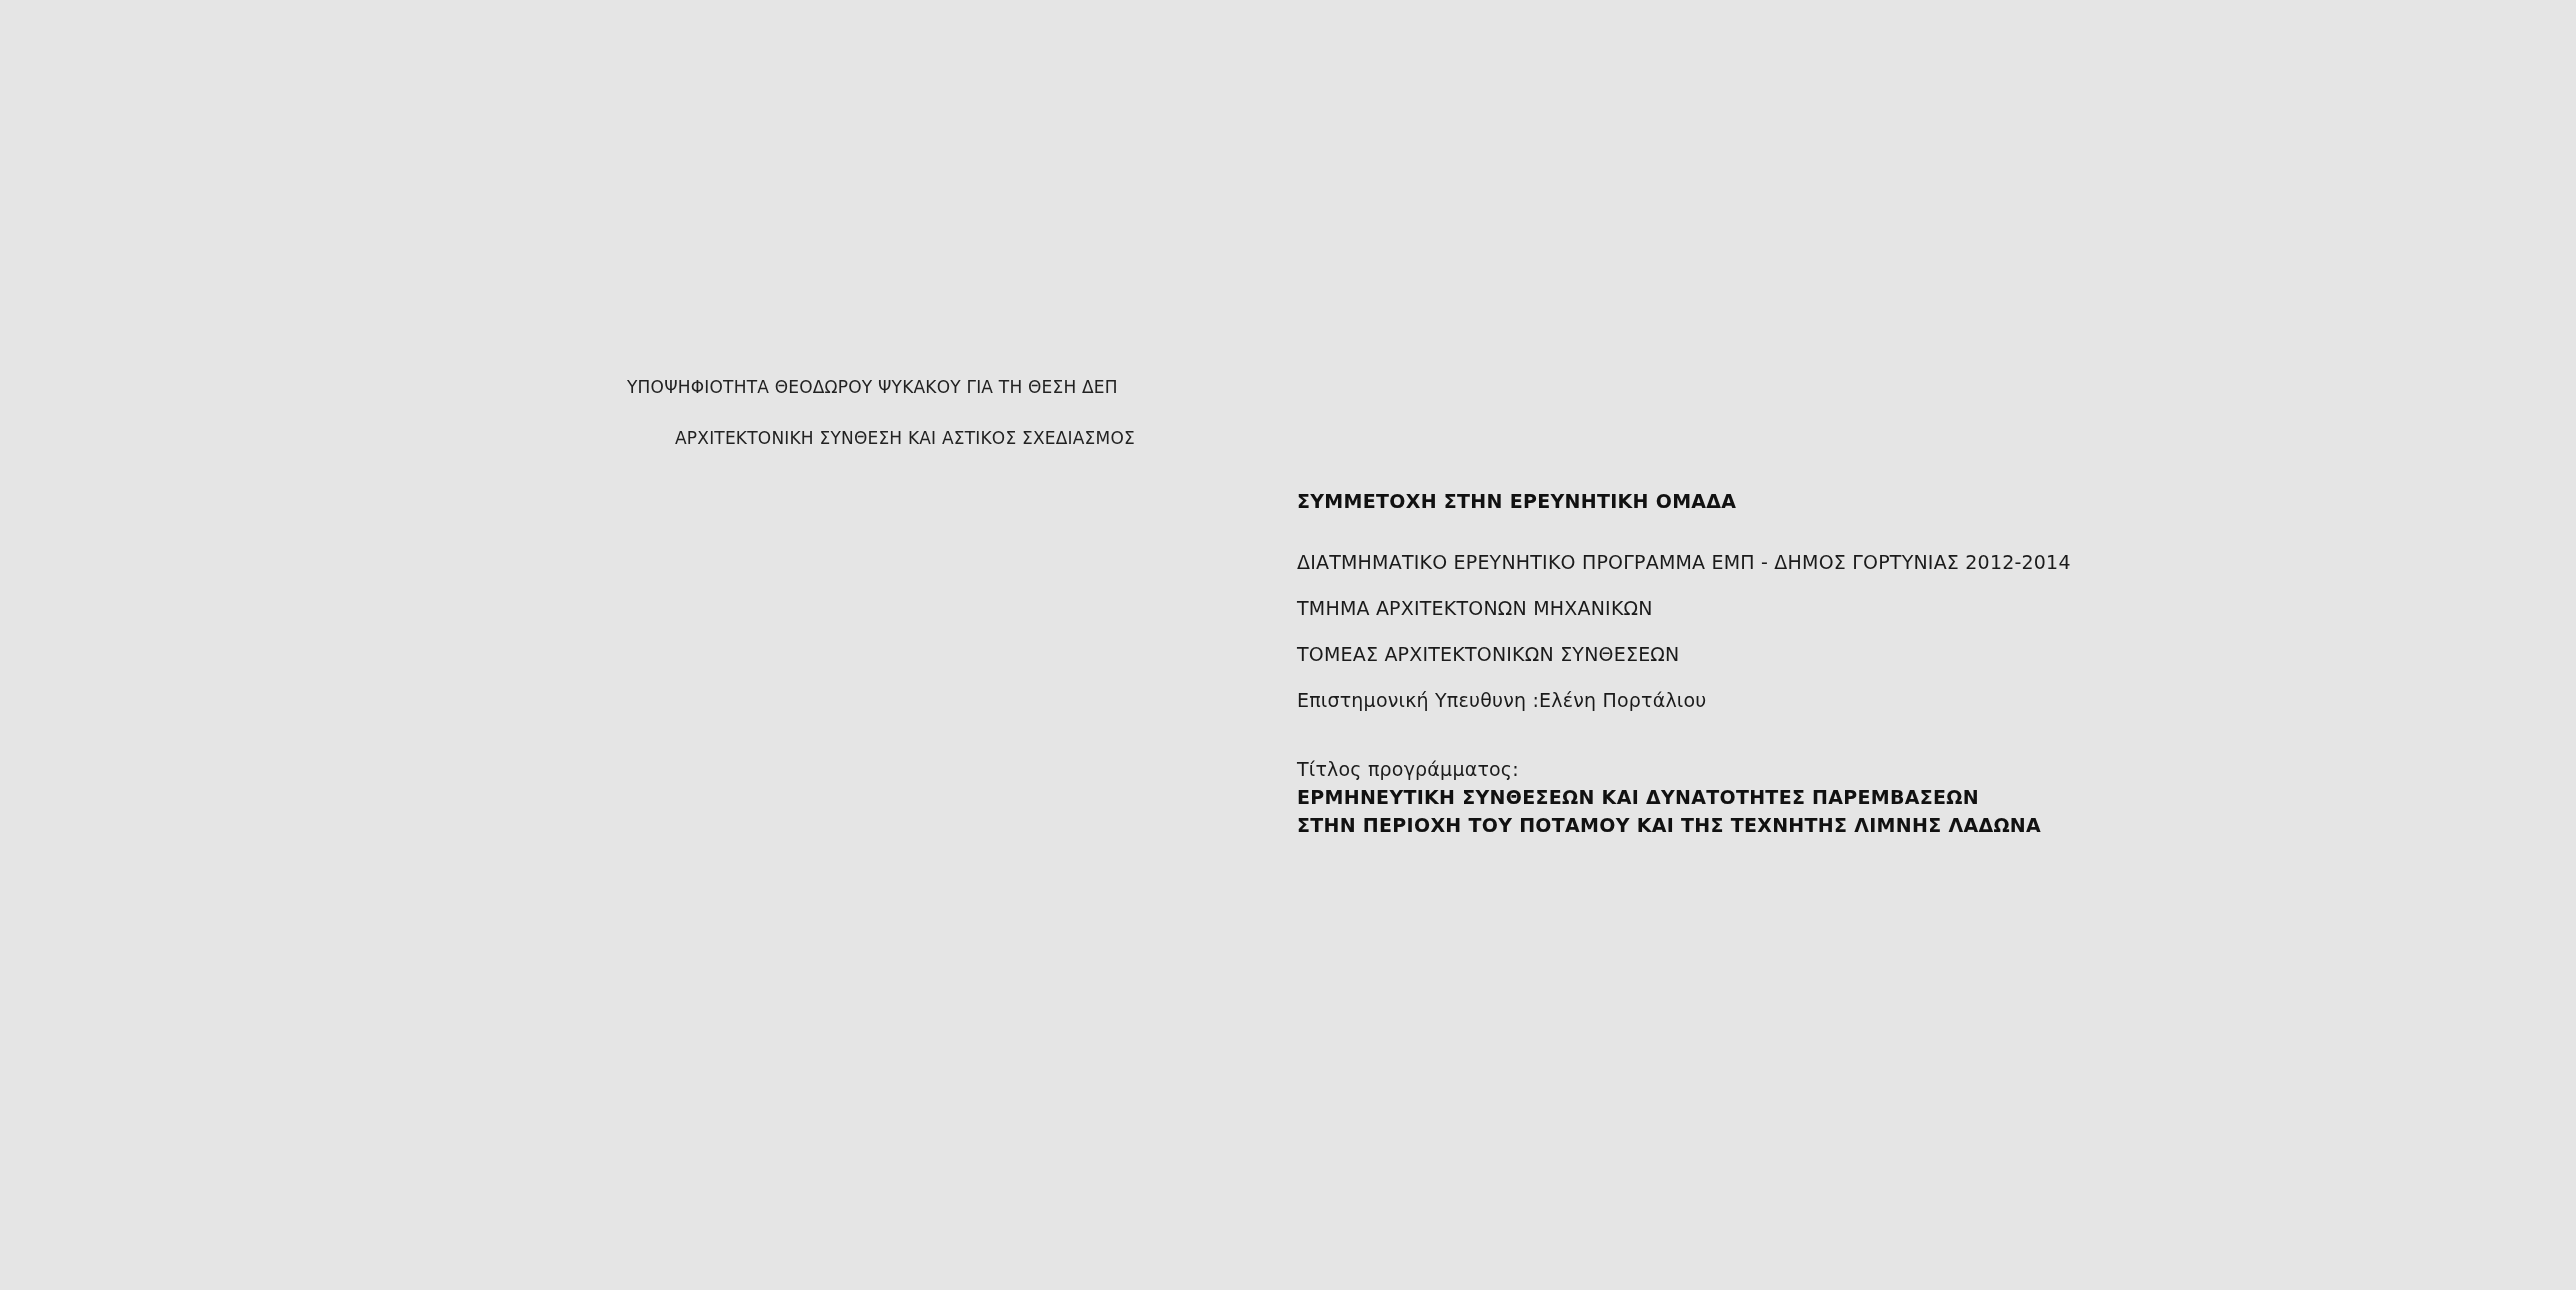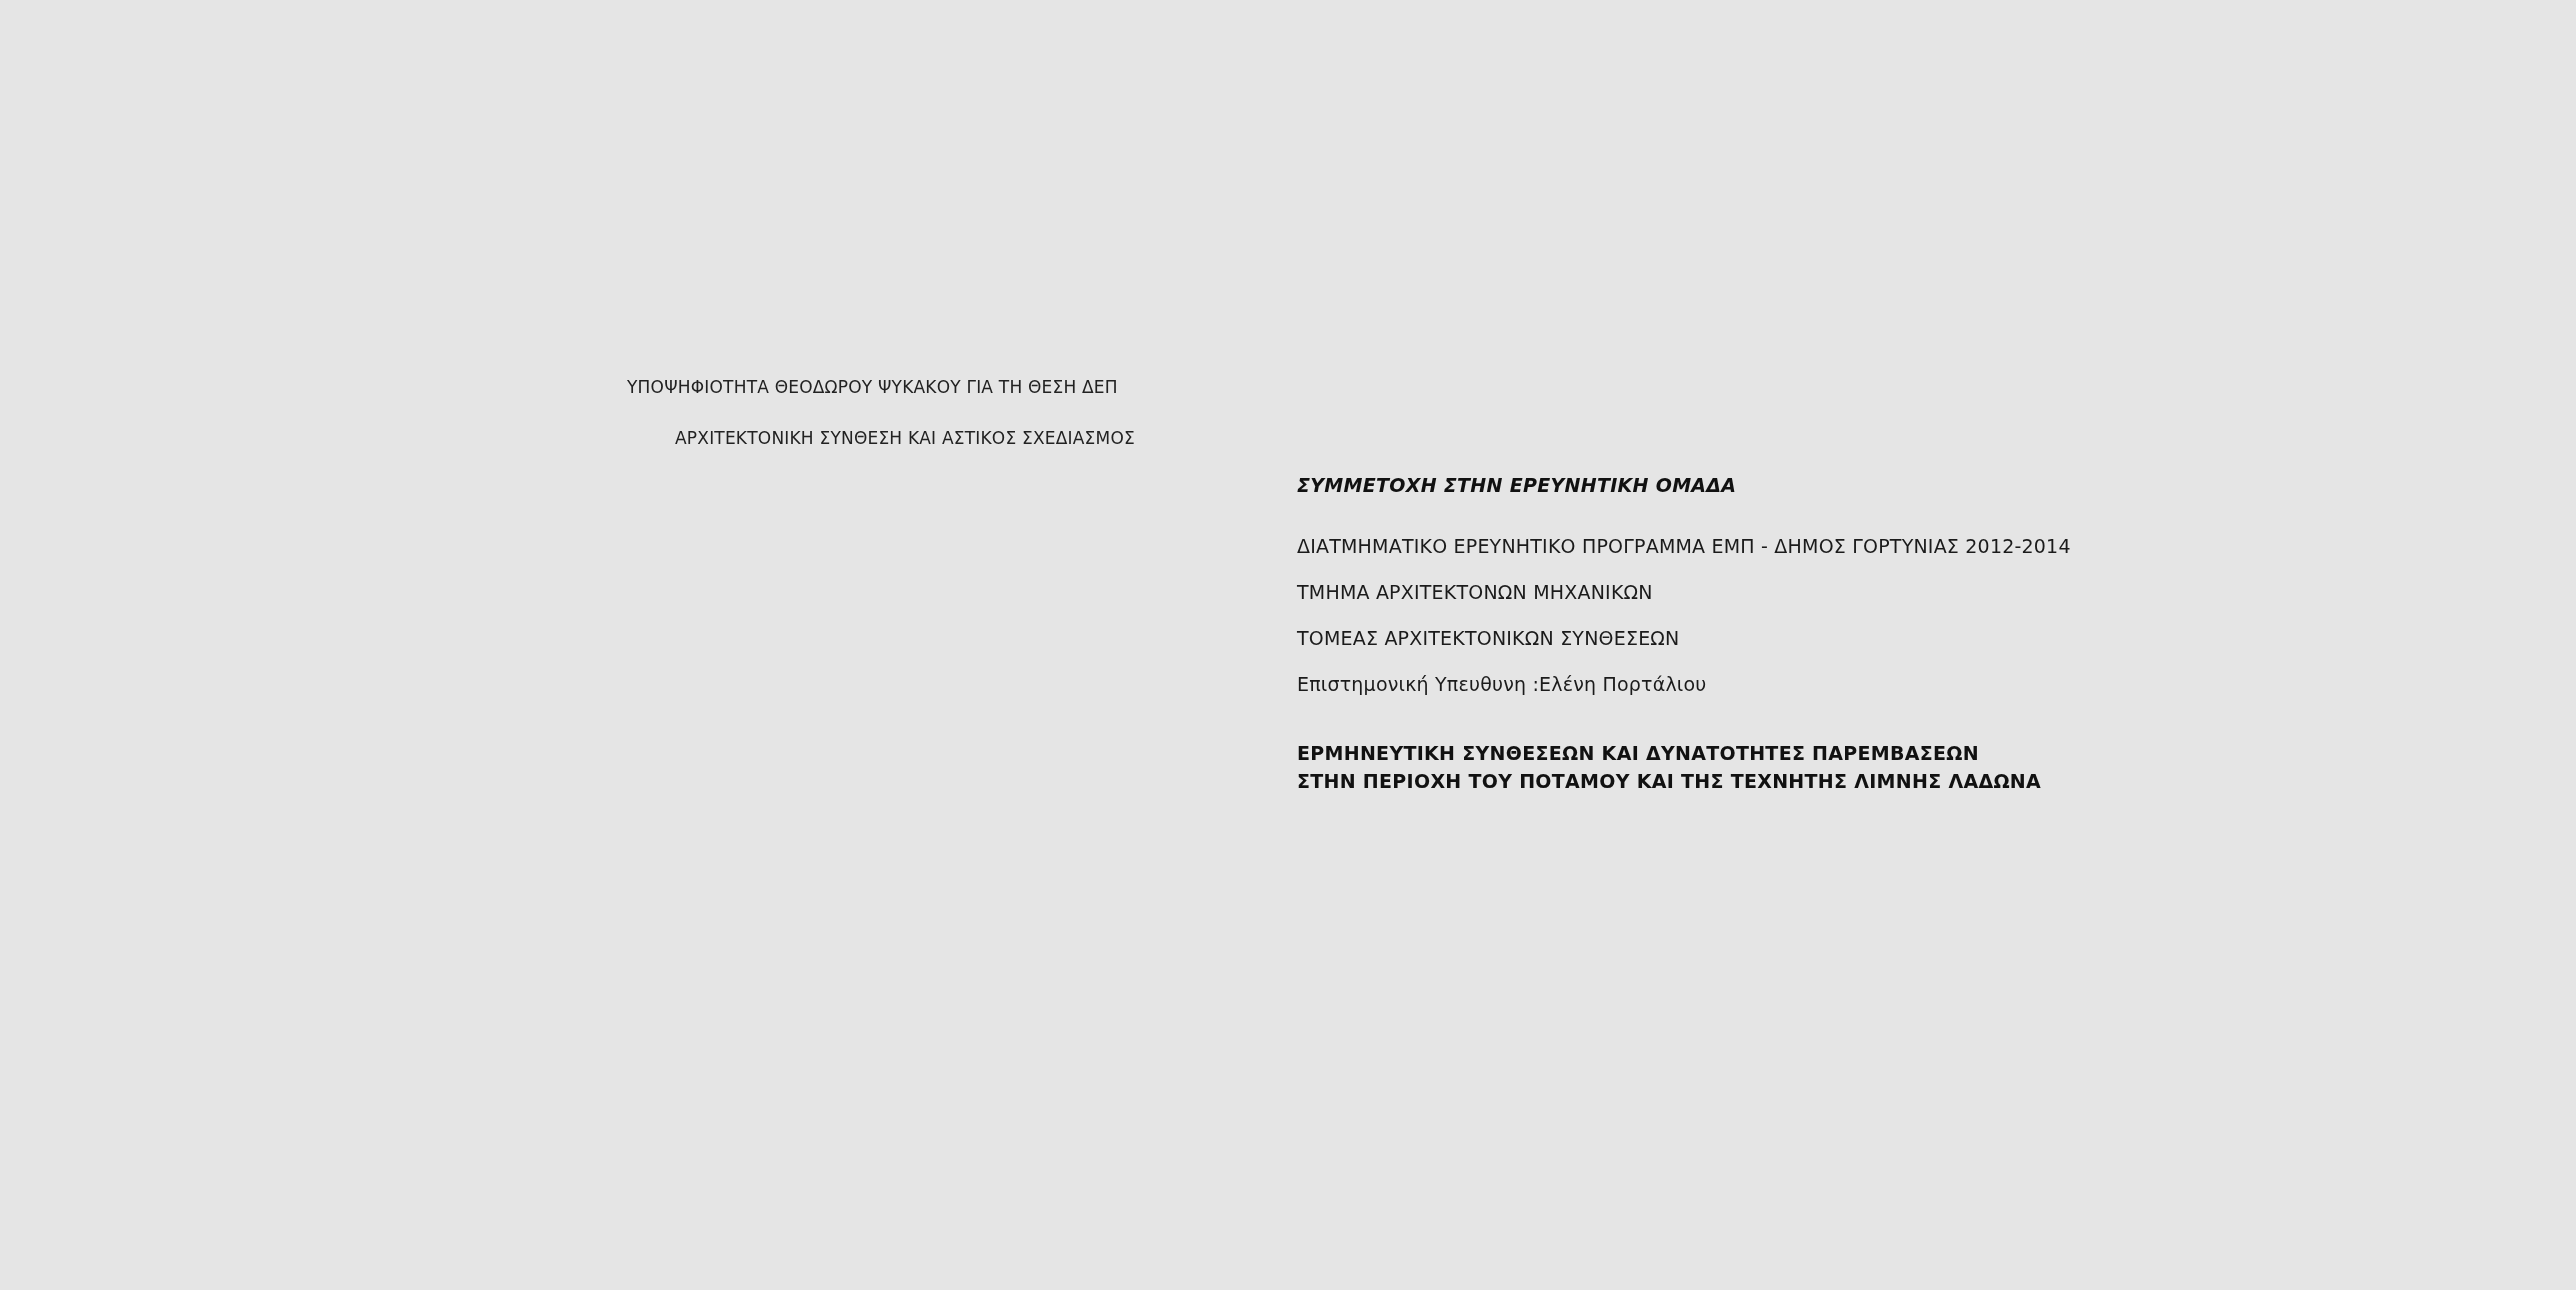--- a/index.html
+++ b/index.html
@@ -46,22 +46,21 @@
     left: 1297px;
     top: 474px;
   }
 
   .section-title {
     font-size: 19px;
     font-weight: bold;
     letter-spacing: 0.3px;
     color: #111111;
     white-space: nowrap;
-    margin: 0 0 37px 0;
-    font-style: italic;
+    margin: 16px 0 37px 0;
   }
 
   .program-group {
     margin: 0 0 41px 0;
   }
   .program-line {
     font-size: 19px;
     letter-spacing: 0.2px;
     color: #1b1b1b;
     white-space: nowrap;
@@ -103,19 +102,20 @@
     <div class="section-title">ΣΥΜΜΕΤΟΧΗ ΣΤΗΝ ΕΡΕΥΝΗΤΙΚΗ ΟΜΑΔΑ</div>
 
     <div class="program-group">
       <div class="program-line">ΔΙΑΤΜΗΜΑΤΙΚΟ ΕΡΕΥΝΗΤΙΚΟ ΠΡΟΓΡΑΜΜΑ ΕΜΠ - ΔΗΜΟΣ ΓΟΡΤΥΝΙΑΣ 2012-2014</div>
       <div class="program-line">ΤΜΗΜΑ ΑΡΧΙΤΕΚΤΟΝΩΝ ΜΗΧΑΝΙΚΩΝ</div>
       <div class="program-line"> ΤΟΜΕΑΣ ΑΡΧΙΤΕΚΤΟΝΙΚΩΝ ΣΥΝΘΕΣΕΩΝ</div>
       <div class="program-line">Επιστημονική Υπευθυνη :Ελένη Πορτάλιου</div>
     </div>
 
     <div class="title-group">
+      <div class="title-label">Τίτλος προγράμματος:</div>
       <div class="title-bold">ΕΡΜΗΝΕΥΤΙΚΗ ΣΥΝΘΕΣΕΩΝ ΚΑΙ ΔΥΝΑΤΟΤΗΤΕΣ ΠΑΡΕΜΒΑΣΕΩΝ</div>
       <div class="title-bold">ΣΤΗΝ ΠΕΡΙΟΧΗ ΤΟΥ ΠΟΤΑΜΟΥ ΚΑΙ ΤΗΣ ΤΕΧΝΗΤΗΣ ΛΙΜΝΗΣ ΛΑΔΩΝΑ</div>
     </div>
 
   </div>
 </div>
 
 
 </body></html>

